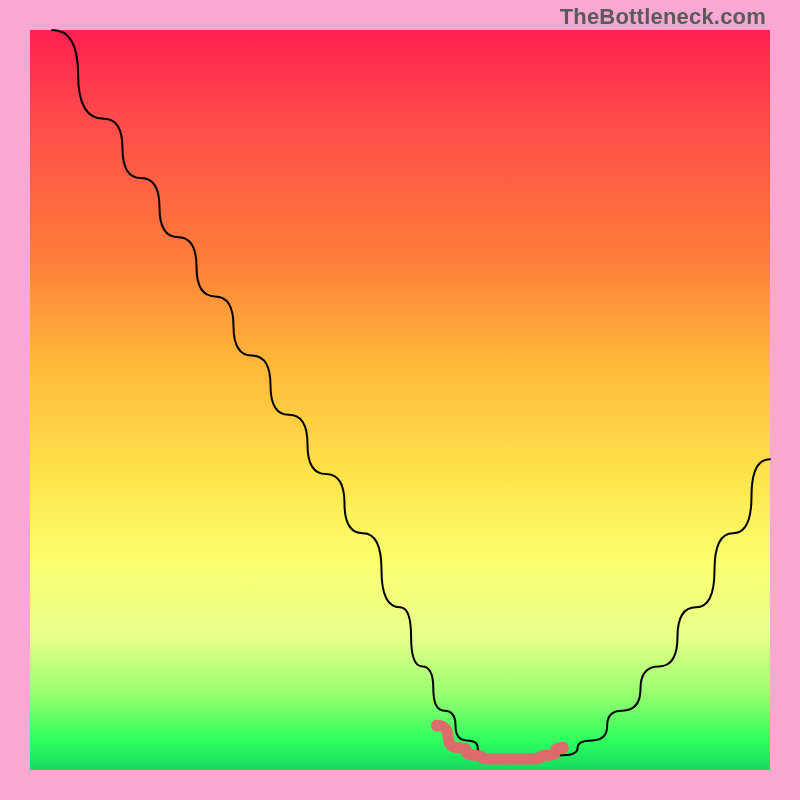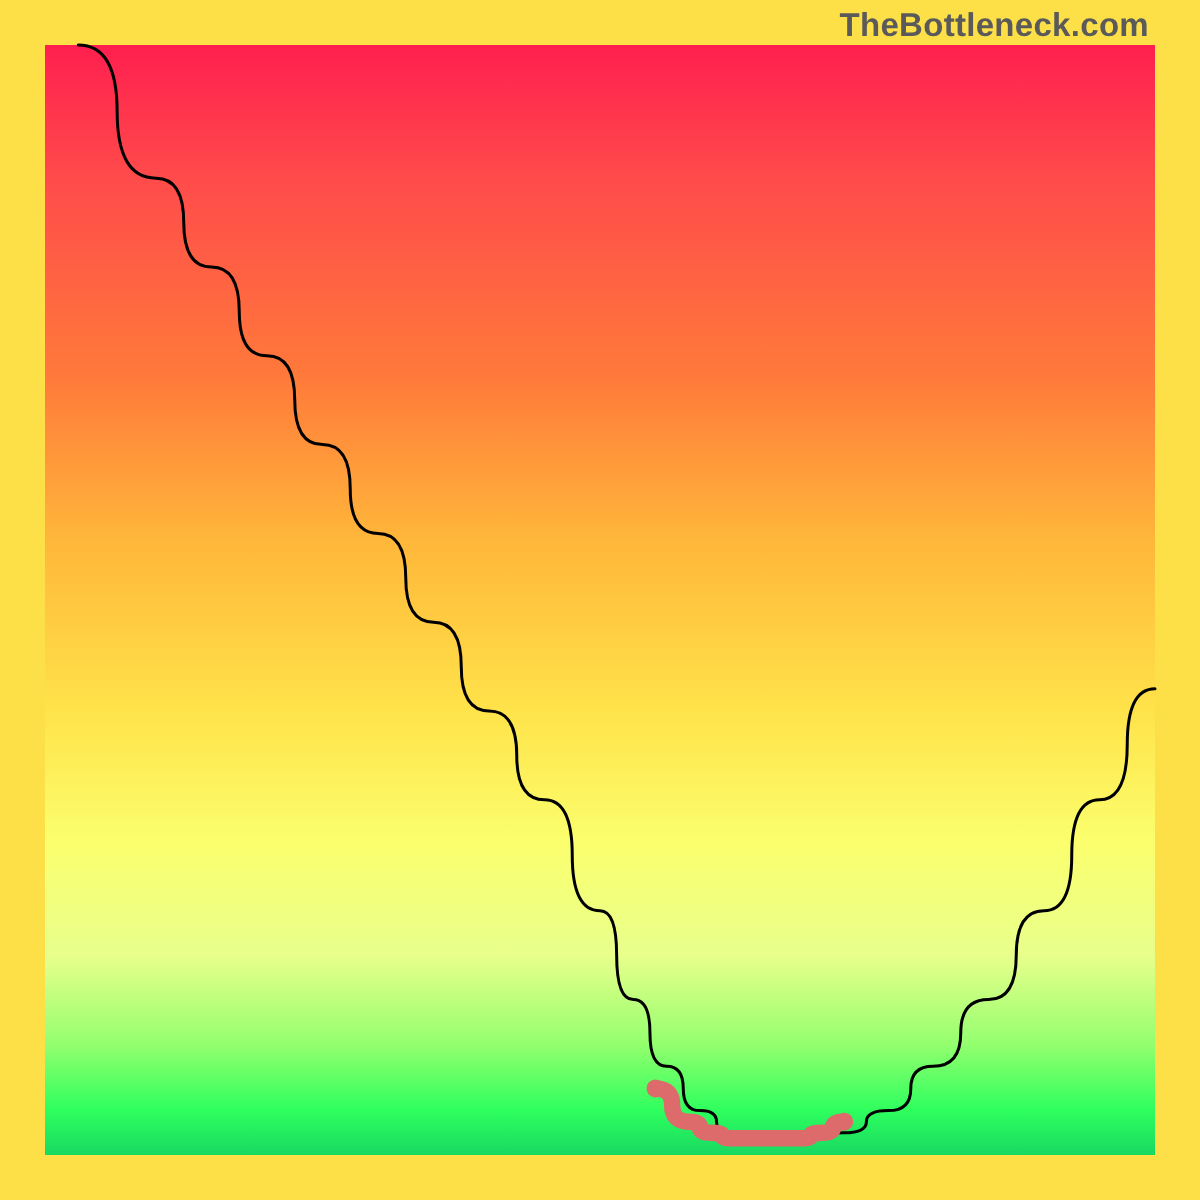--- a/index.html
+++ b/index.html
@@ -10,21 +10,21 @@
     background: #000000;
     overflow: hidden;
     font-family: Arial, Helvetica, sans-serif;
   }
   .frame {
     position: absolute;
     top: 0;
     left: 0;
     width: 800px;
     height: 800px;
-    background: #fde047;
+    background: #f9a8d4;
   }
   .plot {
     position: absolute;
     top: 30px;
     left: 30px;
     width: 740px;
     height: 740px;
     
     background: linear-gradient(
       to bottom,

